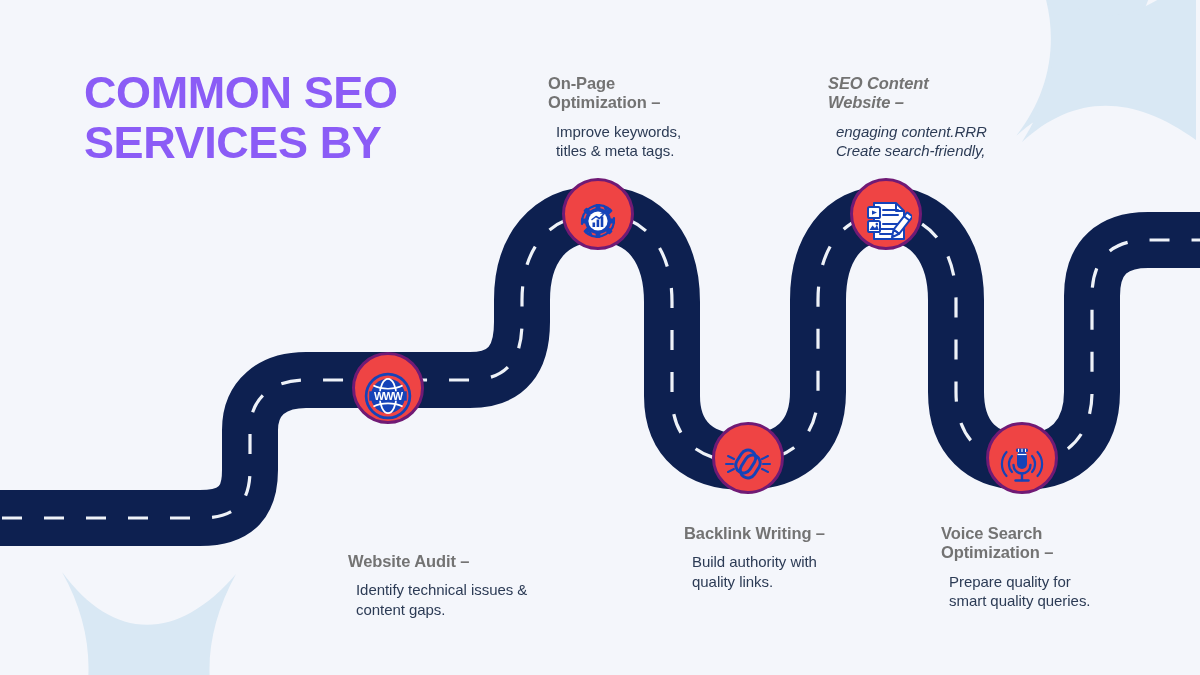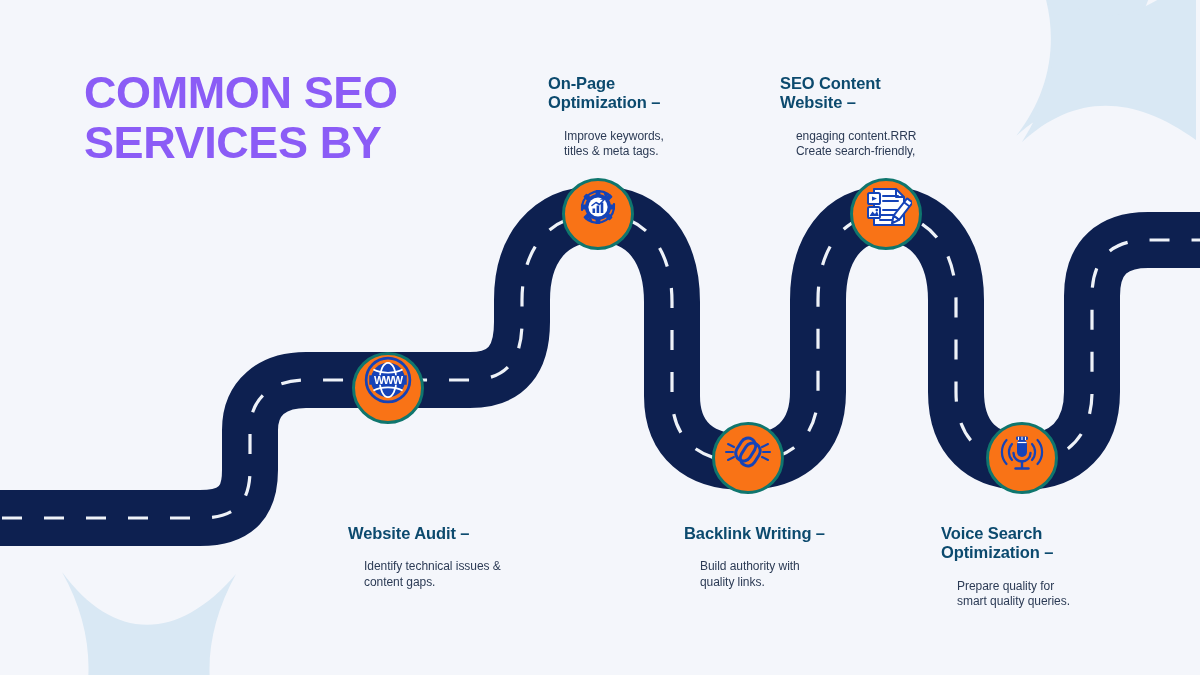--- a/index.html
+++ b/index.html
@@ -48,41 +48,41 @@
     color: #8b5cf6;
     text-transform: uppercase;
   }
   
   .step {
     position: absolute;
   }
   .step-title {
     font-size: 16.5px;
     font-weight: bold;
-    color: #0c4a6e;
+    color: #737373;
     line-height: 1.18;
     margin: 0 0 9px 0;
     letter-spacing: -0.1px;
   }
   .step-desc {
-    font-size: 12px;
+    font-size: 15px;
     color: #2c3b55;
     line-height: 1.28;
-    margin: 16px;
+    margin: 8px;
     letter-spacing: -0.05px;
   }
   
   .badge {
     position: absolute;
     border-radius: 50%;
-    background: #f97316;
-    border: 3px solid #0f766e;
+    background: #ef4444;
+    border: 3px solid #701a75;
     box-sizing: border-box;
     display: flex;
-    align-items: flex-start;
+    align-items: flex-end;
     justify-content: center;
   }
   .badge svg { display: block; }
 </style>
 </head>
 <body>
 
 <div id="stage">
 
   <svg class="bg-layer" viewBox="0 0 1200 675" xmlns="http://www.w3.org/2000/svg">
@@ -247,21 +247,21 @@
         <line x1="27" y1="11.8" x2="27" y2="15"></line>
         <line x1="30.5" y1="11.8" x2="30.5" y2="15"></line>
       </g>
 
       <path d="M18.5,28 A8.5,8.5 0 0 0 35.5,28" fill="none" stroke="#1543b8" stroke-width="2.4" stroke-linecap="round"></path>
       <line x1="27" y1="36.5" x2="27" y2="43" stroke="#1543b8" stroke-width="2.4" stroke-linecap="round"></line>
       <line x1="20.5" y1="43.5" x2="33.5" y2="43.5" stroke="#1543b8" stroke-width="2.4" stroke-linecap="round"></line>
     </svg>
   </div>
 
-  <div class="step" style="left:348px; top:524px; width:230px;">
+  <div class="step" style="left:348px; top:552px; width:230px;">
     <div class="step-title">
       <span>Website Audit –</span>
     </div>
     <div class="step-desc">
       <div>Identify technical issues &amp;</div>
       <div>content gaps.</div>
     </div>
   </div>
 
   <div class="step" style="left:548px; top:74px; width:200px;">
@@ -278,21 +278,21 @@
   <div class="step" style="left:684px; top:524px; width:230px;">
     <div class="step-title">
       <span>Backlink Writing –</span>
     </div>
     <div class="step-desc">
       <div>Build authority with</div>
       <div>quality links.</div>
     </div>
   </div>
 
-  <div class="step" style="left:780px; top:74px; width:210px;">
+  <div class="step" style="left:828px; top:74px; width:210px;font-style:italic;">
     <div class="step-title">
       <div>SEO Content</div>
       <div>Website –</div>
     </div>
     <div class="step-desc">
       <div>engaging content.RRR</div>
       <div>Create search-friendly,</div>
     </div>
   </div>
 

